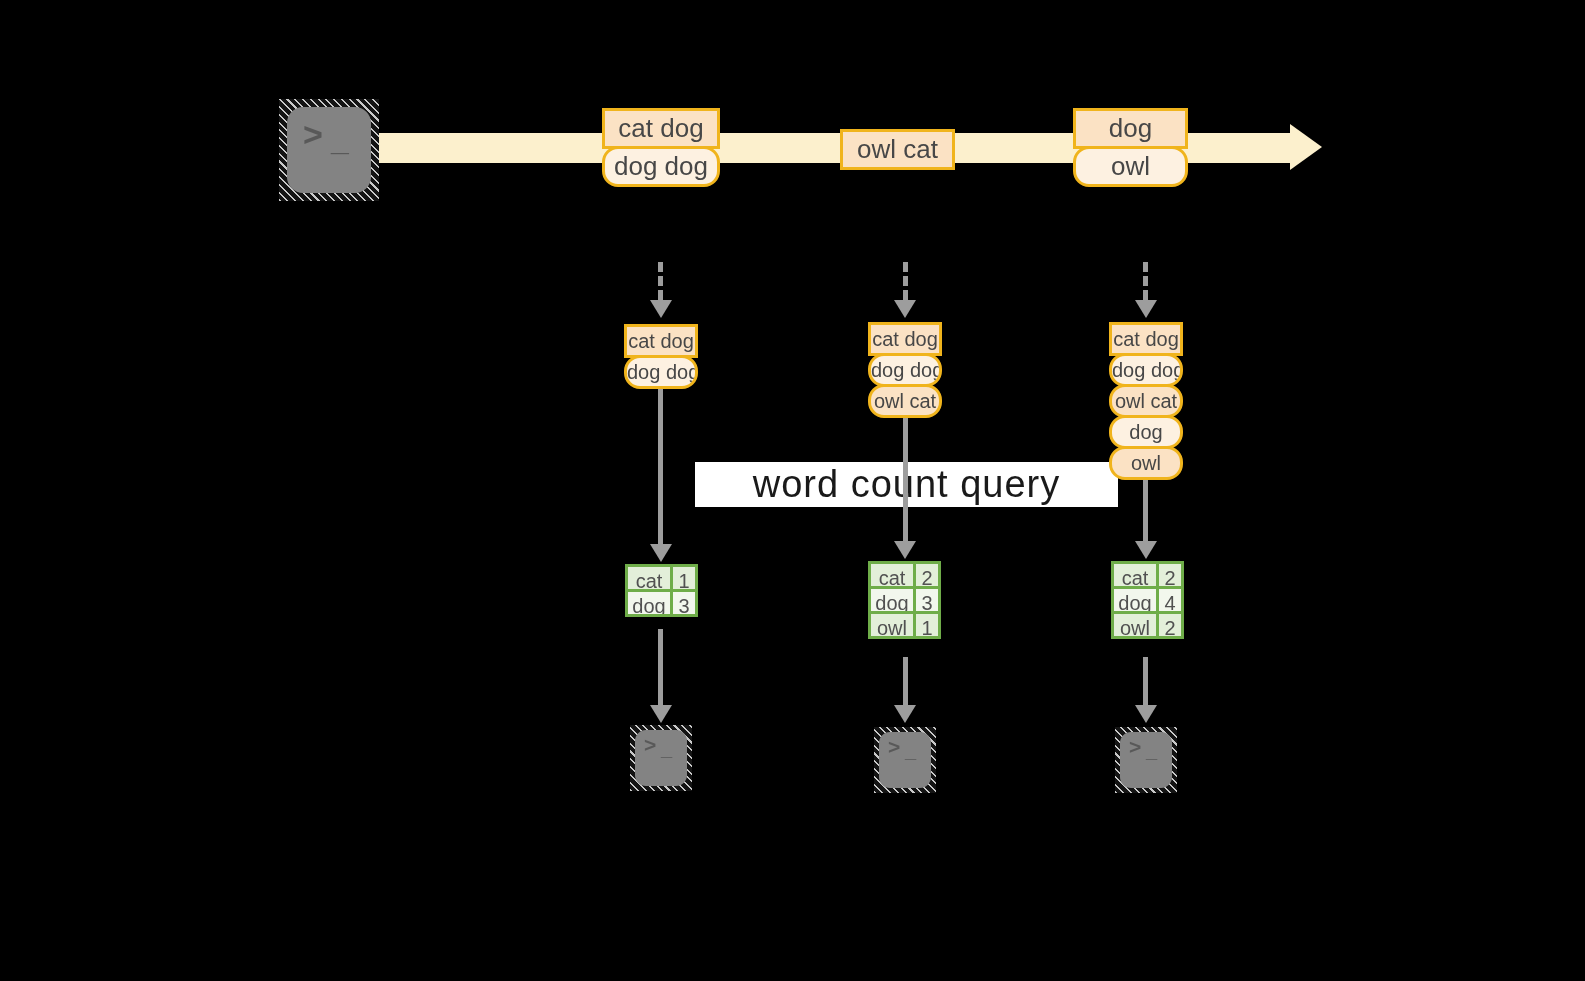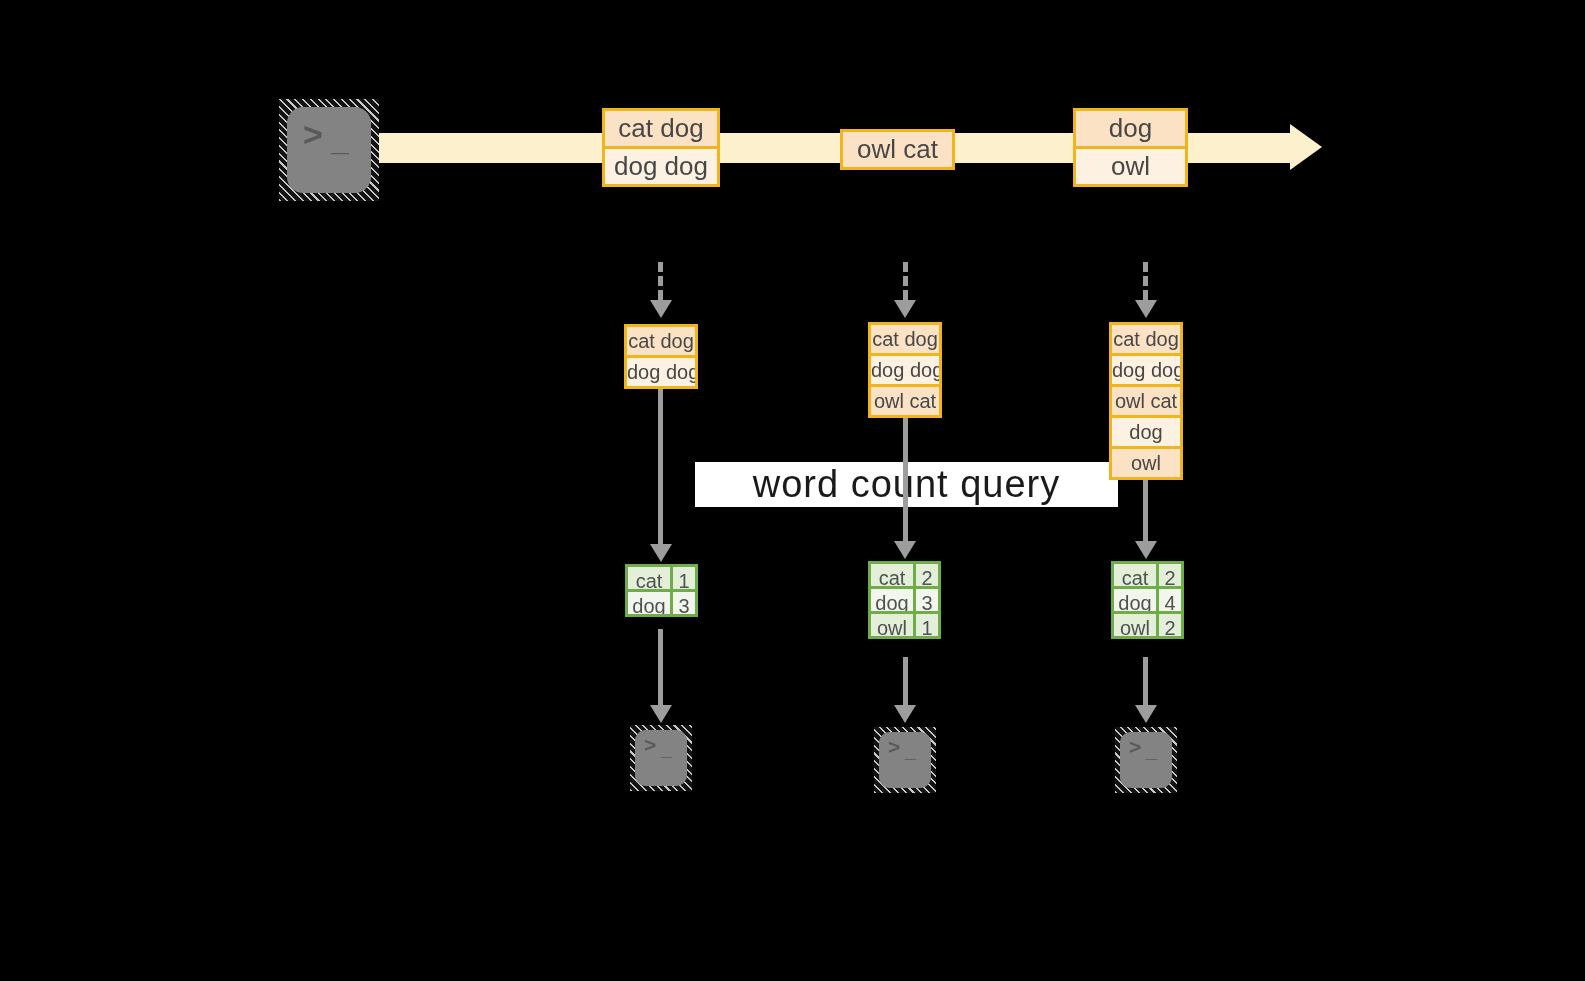--- a/index.html
+++ b/index.html
@@ -11,21 +11,21 @@
   }
   
   .band{position:absolute;left:368px;top:133px;width:922px;height:30px;background:var(--stream-band);z-index:1;}
   .band-head{position:absolute;left:1290px;top:124px;width:0;height:0;
     border-left:32px solid var(--stream-band);
     border-top:23px solid transparent;border-bottom:23px solid transparent;z-index:1;}
   
   .obox{position:absolute;z-index:2;}
   .orow{box-sizing:border-box;border:3px solid var(--box-border);color:var(--text-dark);
     text-align:center;overflow:hidden;white-space:nowrap;}
-  .orow + .orow{margin-top:-3px;}
+  .orow + .orow{margin-top:-3px;border-radius:16px;}
   .orow:nth-child(odd){background:var(--box-fill-dark);}
   .orow:nth-child(even){background:var(--box-fill-light);}
   .orow.big{height:41px;line-height:35px;font-size:26px;}
   .orow.sm{height:34px;line-height:28px;font-size:20px;}
   
   .dline{position:absolute;width:0;height:38px;top:262px;border-left:5px dashed var(--arrow-gray);z-index:3;}
   .sline{position:absolute;width:5px;background:var(--arrow-gray);z-index:3;}
   .ahead{position:absolute;width:0;height:0;z-index:3;
     border-top:18px solid var(--arrow-gray);
     border-left:11px solid transparent;border-right:11px solid transparent;}

